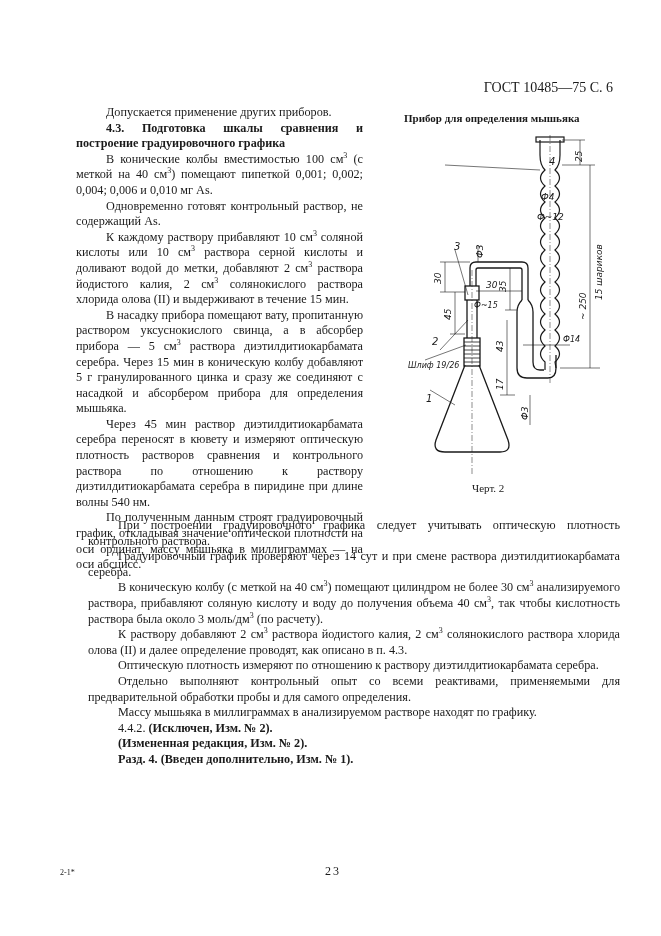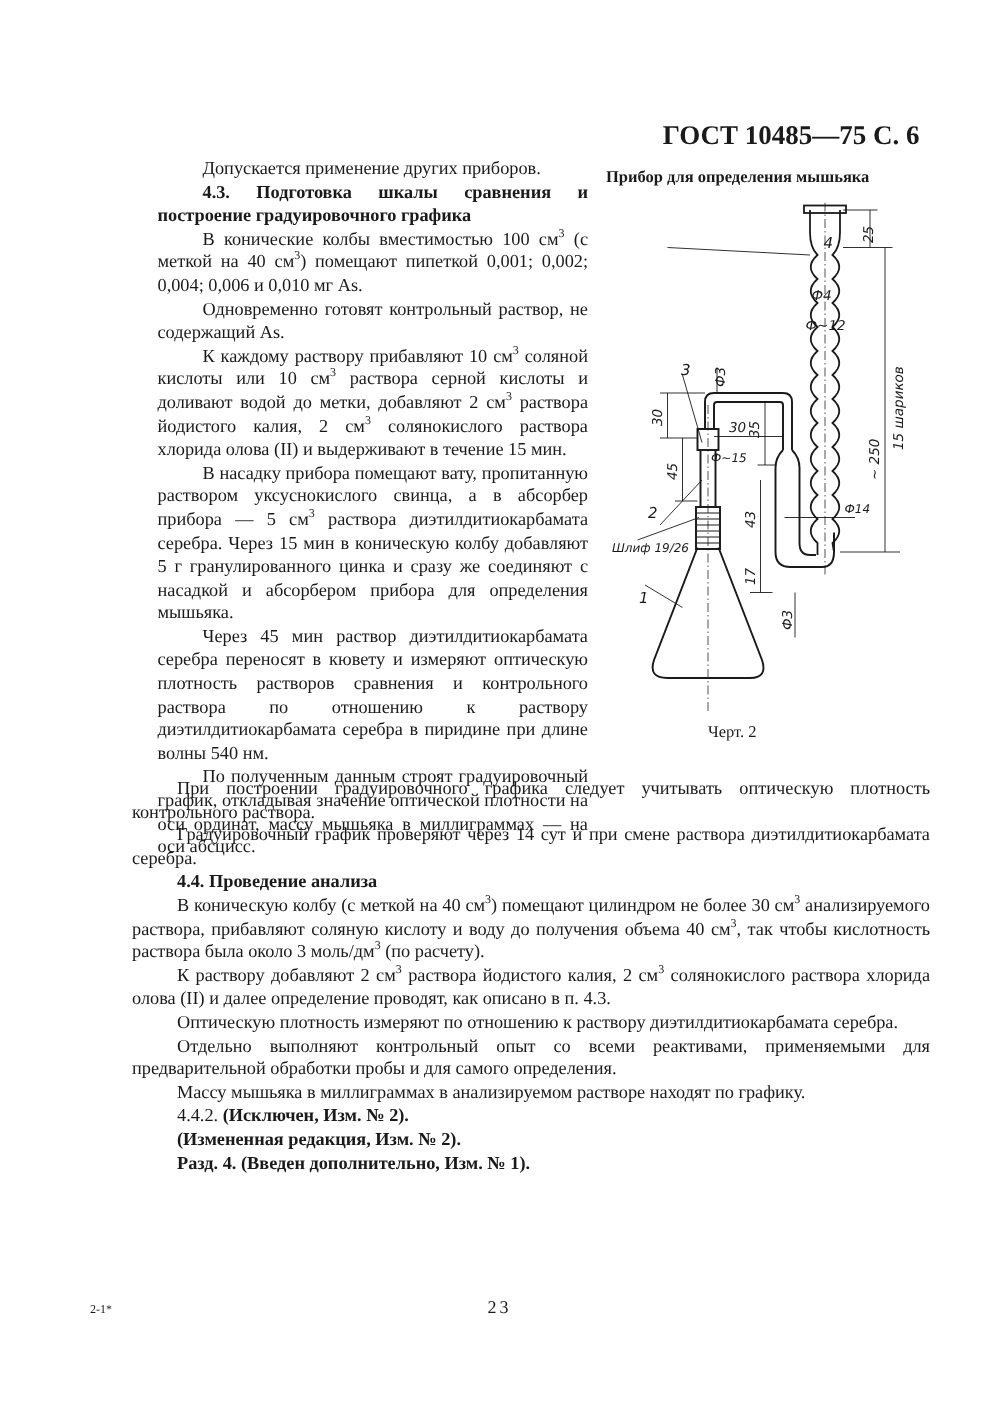--- a/index.html
+++ b/index.html
@@ -1,19 +1,19 @@
 <!DOCTYPE html>
 <html><head>
 <meta charset="utf-8">
 <style>
   html, body { margin:0; padding:0; background:#ffffff; }
   body { width:661px; height:936px; position:relative; overflow:hidden;
          font-family:"Liberation Serif", serif; color:#1a1a1a; font-size:12.2px; }
-  .hdr { position:absolute; right:48px; top:80px; font-weight:bold; font-size:18px; }
-  .col { position:absolute; left:105px; width:287px; line-height:15.6px; text-align:justify; }
+  .hdr { position:absolute; right:48px; top:80px; font-weight:normal; font-size:14px; }
+  .col { position:absolute; left:76px; width:287px; line-height:15.6px; text-align:justify; }
   .full { position:absolute; left:88px; width:532px; line-height:15.6px; text-align:justify; }
   p { margin:0; }
   .ind { text-indent:30px; }
   .b { font-weight:bold; }
   sup { font-size:8px; line-height:0; }
   .fig-title { position:absolute; left:404px; top:112px; font-weight:bold; font-size:11px; }
   .fig-cap { position:absolute; left:472px; top:482px; font-size:11px; }
   .foot-left { position:absolute; left:60px; top:868px; font-size:8px; }
   .foot-num { position:absolute; left:325px; top:864px; font-size:12px; letter-spacing:2px;text-align:center; }
   svg text { font-family:"DejaVu Sans", sans-serif; font-style:italic; }
@@ -116,21 +116,20 @@
     <text transform="translate(483,258) rotate(-90)">Ф3</text>
     <text transform="translate(528,420) rotate(-90)">Ф3</text>
   </g>
 </svg>
 
 <div class="fig-cap">Черт. 2</div>
 
 <div class="full" style="top:518px;">
   <p class="ind">При построении градуировочного графика следует учитывать оптическую плотность контрольного раствора.</p>
   <p class="ind">Градуировочный график проверяют через 14 сут и при смене раствора диэтилдитиокарбамата серебра.</p>
-  <p class="ind b">4.4. Проведение анализа</p>
   <p class="ind"><span>В коническую колбу (с меткой на 40 см</span><sup>3</sup><span>) помещают цилиндром не более 30 см</span><sup>3</sup><span> анализируемого раствора, прибавляют соляную кислоту и воду до получения объема 40 см</span><sup>3</sup><span>, так чтобы кислотность раствора была около 3 моль/дм</span><sup>3</sup><span> (по расчету).</span></p>
   <p class="ind"><span>К раствору добавляют 2 см</span><sup>3</sup><span> раствора йодистого калия, 2 см</span><sup>3</sup><span> солянокислого раствора хлорида олова (II) и далее определение проводят, как описано в п. 4.3.</span></p>
   <p class="ind">Оптическую плотность измеряют по отношению к раствору диэтилдитиокарбамата серебра.</p>
   <p class="ind">Отдельно выполняют контрольный опыт со всеми реактивами, применяемыми для предварительной обработки пробы и для самого определения.</p>
   <p class="ind">Массу мышьяка в миллиграммах в анализируемом растворе находят по графику.</p>
   <p class="ind"><span>4.4.2. </span><span class="b">(Исключен, Изм. № 2).</span></p>
   <p class="ind b">(Измененная редакция, Изм. № 2).</p>
   <p class="ind b">Разд. 4. (Введен дополнительно, Изм. № 1).</p>
 </div>
 

